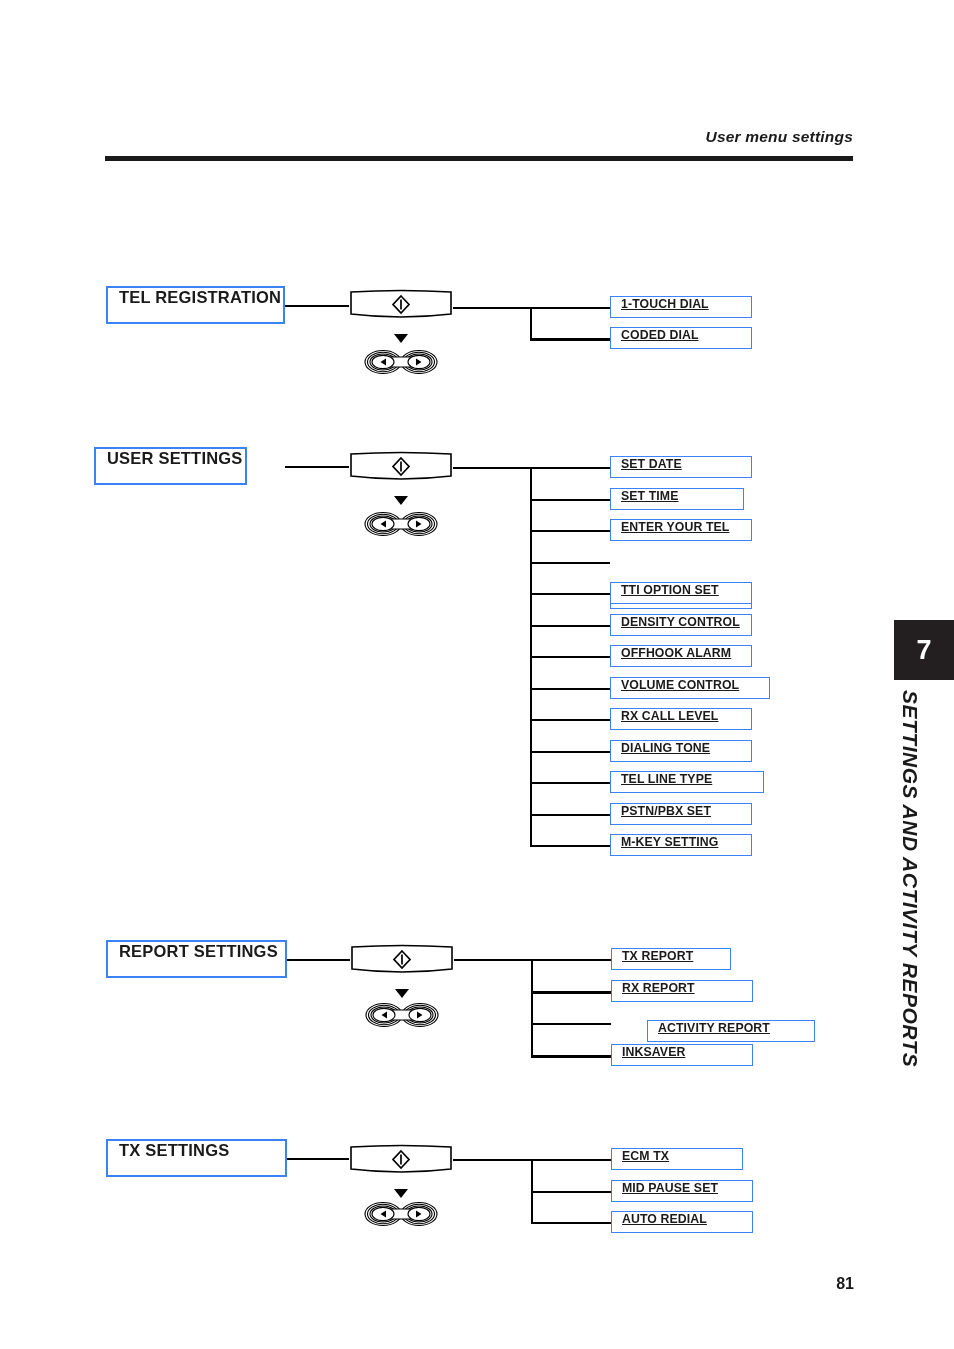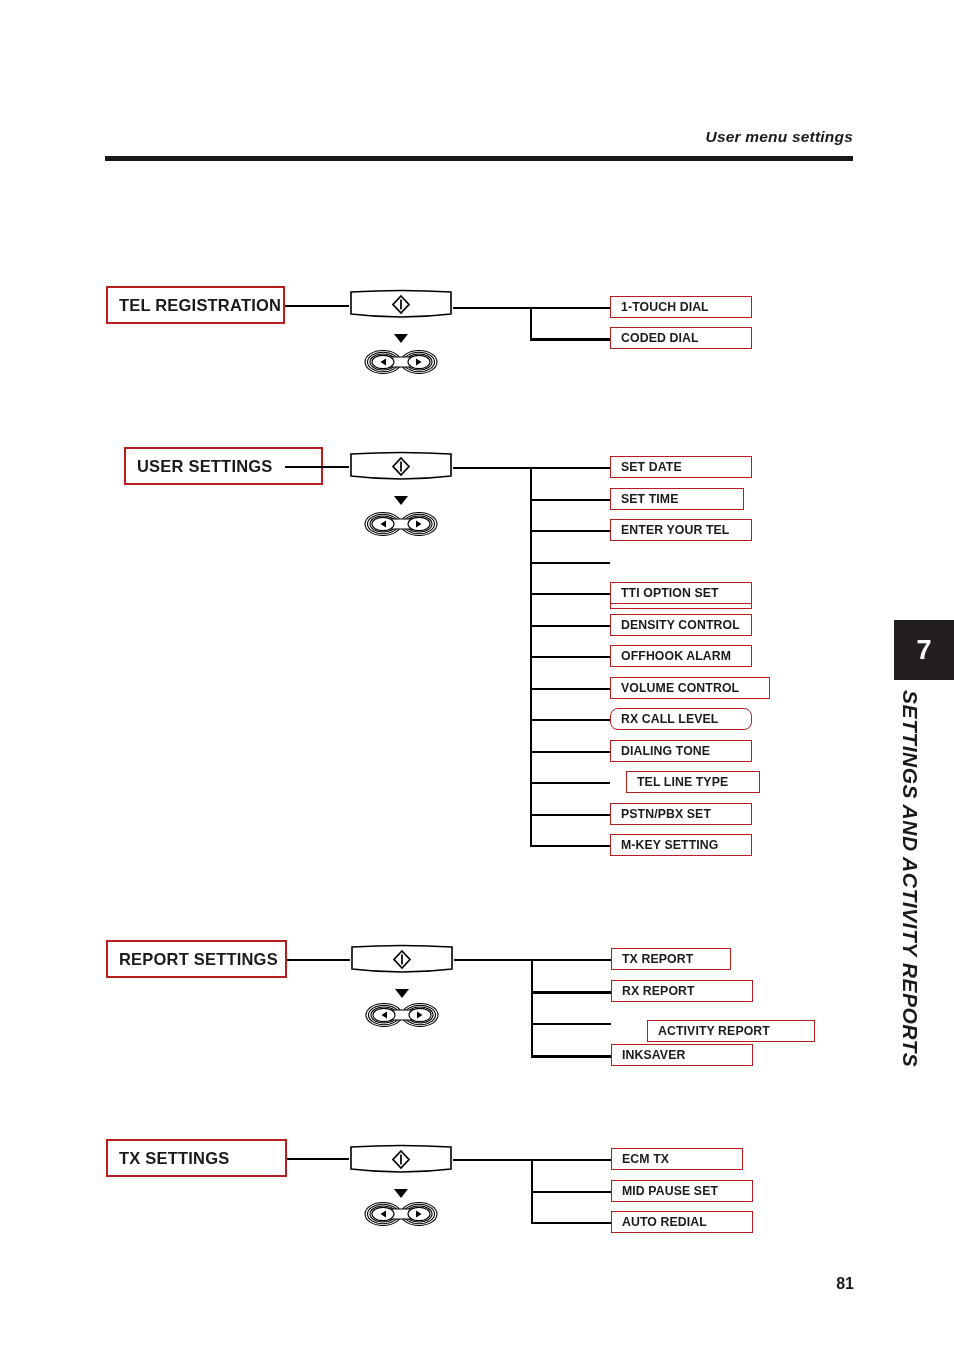--- a/index.html
+++ b/index.html
@@ -40,39 +40,39 @@
     right: 0;
     top: 28px;
     height: 5px;
     background: #1a1a1a;
   }
 
   
   .node-box {
     position: absolute;
     box-sizing: border-box;
-    border: 2px solid #b91c1c;
+    border: 2px solid #3b82f6;
     background: #fff;
     display: flex;
-    align-items: center;
     padding-left: 10px;
     font-weight: bold;
     white-space: nowrap;
   }
   .node-box.left-node {
     height: 38px;
     font-size: 16.5px;
     letter-spacing: 0.2px;
     padding-left: 11px;
   }
   .node-box.leaf-node {
     height: 22px;
     font-size: 12.3px;
     letter-spacing: 0.1px;
     border-width: 1.6px;
+    text-decoration: underline;
   }
 
   
   .hline {
     position: absolute;
     background: #000;
     height: 2px;
   }
   .hline.thin { height: 1.6px; }
   .hline.thick { height: 2.6px; }
@@ -192,21 +192,21 @@
     <div class="hline thin" style="left: 453px; top: 307px; width: 79px;"></div>
     <div class="vline" style="left: 530px; top: 307px; height: 31px;"></div>
     <div class="hline thin" style="left: 530px; top: 307px; width: 80px;"></div>
     <div class="node-box leaf-node" style="left: 610px; top: 296px; width: 142px;">
       <span>1-TOUCH DIAL</span>
     </div>
     <div class="hline thick" style="left: 530px; top: 338px; width: 80px;"></div>
     <div class="node-box leaf-node" style="left: 610px; top: 327px; width: 142px;">
       <span>CODED DIAL</span>
     </div>
-    <div class="node-box left-node" style="left: 124px; top: 447px; width: 199px;">
+    <div class="node-box left-node" style="left: 94px; top: 447px; width: 153px;">
       <span>USER SETTINGS</span>
     </div>
     <div class="hline" style="left: 285px; top: 466px; width: 64px;"></div>
     <div class="start-button" style="left: 349px; top: 451px;">
       <svg width="104" height="31" viewBox="0 0 104 31">
     <path d="M2 3 Q52 0 102 3 L102 25 Q52 31 2 25 Z" fill="#ffffff" stroke="#000000" stroke-width="1.6"></path>
     <path d="M52 7 L60 15.5 L52 24 L44 15.5 Z" fill="#ffffff" stroke="#000000" stroke-width="1.7"></path>
     <line x1="52" y1="10.5" x2="52" y2="20.5" stroke="#000000" stroke-width="1.7"></line>
   </svg>
     </div>
@@ -258,29 +258,29 @@
     </div>
     <div class="hline thin" style="left: 530px; top: 656px; width: 80px;"></div>
     <div class="node-box leaf-node" style="left: 610px; top: 645px; width: 142px;">
       <span>OFFHOOK ALARM</span>
     </div>
     <div class="hline thick" style="left: 530px; top: 687.5px; width: 80px;"></div>
     <div class="node-box leaf-node" style="left: 610px; top: 676.5px; width: 160px;">
       <span>VOLUME CONTROL</span>
     </div>
     <div class="hline thin" style="left: 530px; top: 719px; width: 80px;"></div>
-    <div class="node-box leaf-node" style="left: 610px; top: 708px; width: 142px; border-radius: 8px;">
+    <div class="node-box leaf-node" style="left: 610px; top: 708px; width: 142px;">
       <span>RX CALL LEVEL</span>
     </div>
     <div class="hline thick" style="left: 530px; top: 750.5px; width: 80px;"></div>
     <div class="node-box leaf-node" style="left: 610px; top: 739.5px; width: 142px;">
       <span>DIALING TONE</span>
     </div>
     <div class="hline thin" style="left: 530px; top: 782px; width: 80px;"></div>
-    <div class="node-box leaf-node" style="left: 626px; top: 771px; width: 134px;">
+    <div class="node-box leaf-node" style="left: 610px; top: 771px; width: 154px;">
       <span>TEL LINE TYPE</span>
     </div>
     <div class="hline thick" style="left: 530px; top: 813.5px; width: 80px;"></div>
     <div class="node-box leaf-node" style="left: 610px; top: 802.5px; width: 142px;">
       <span>PSTN/PBX SET</span>
     </div>
     <div class="hline thin" style="left: 530px; top: 845px; width: 80px;"></div>
     <div class="node-box leaf-node" style="left: 610px; top: 834px; width: 142px;">
       <span>M-KEY SETTING</span>
     </div>

